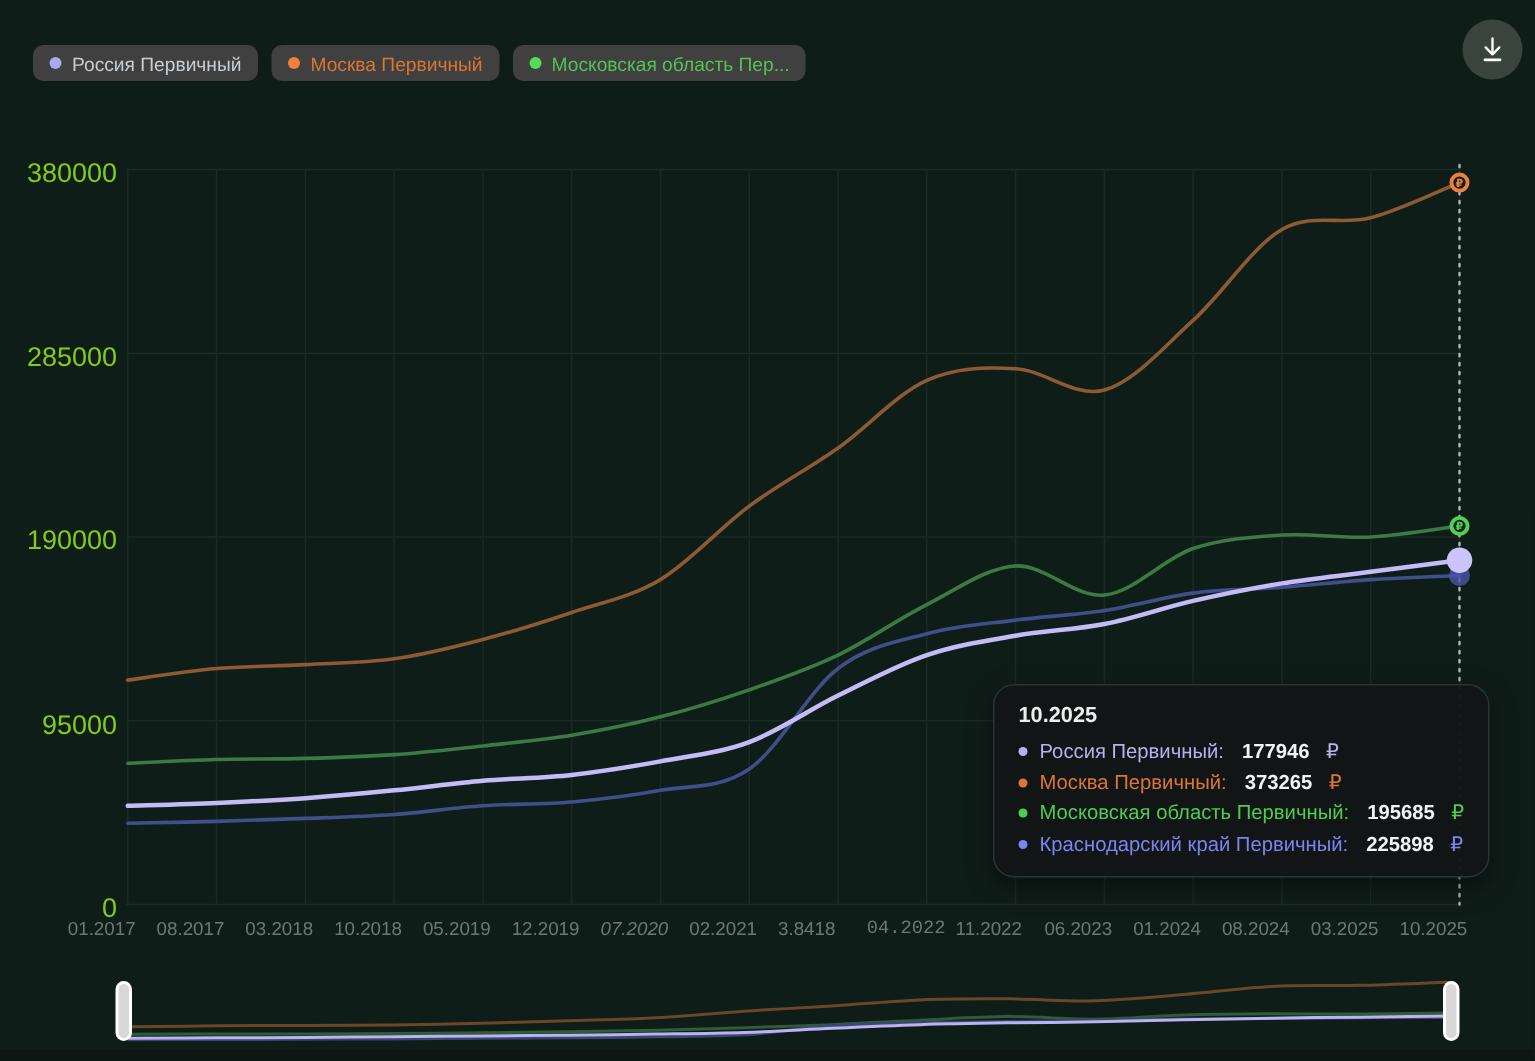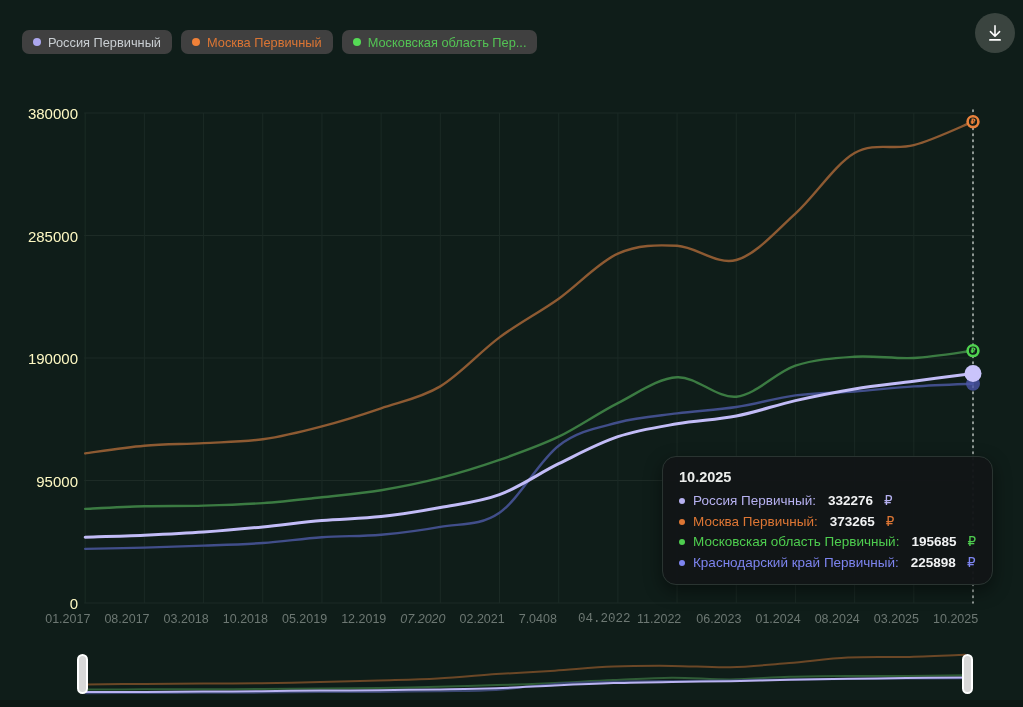--- a/index.html
+++ b/index.html
@@ -24,21 +24,21 @@
   .dl-btn{
     position:absolute;left:975px;top:13px;width:40px;height:40px;border-radius:50%;
     background:#3a443f;border:none;display:flex;align-items:center;justify-content:center;
     cursor:pointer;z-index:5;padding:0;
   }
 
   
   #chart-svg{position:absolute;left:0;top:0;z-index:1;}
 
   
-  .ylabel{position:absolute;left:0;width:78px;text-align:right;color:#fef9c3;font-size:15px;z-index:2;}
+  .ylabel{position:absolute;left:0;width:78px;text-align:right;color:#84cc16;font-size:18px;z-index:2;}
   .xlabel{position:absolute;width:80px;text-align:left;color:#6d7873;font-size:12.5px;top:612px;z-index:2;}
 
   
   .tooltip{
     position:absolute;left:662px;top:456px;z-index:6;
     background:rgba(18,21,23,0.97);
     border:1px solid #2a3431;border-radius:14px;
     padding:12px 16px 11px 16px;
     box-shadow:0 6px 18px rgba(0,0,0,.45);
   }
@@ -142,37 +142,37 @@
     </div>
   <div id="xlabels">
       <div class="xlabel" style="left: 45.2px;">01.2017</div>
       <div class="xlabel" style="left: 104.387px;">08.2017</div>
       <div class="xlabel" style="left: 163.573px;">03.2018</div>
       <div class="xlabel" style="left: 222.76px;">10.2018</div>
       <div class="xlabel" style="left: 281.947px;">05.2019</div>
       <div class="xlabel" style="left: 341.133px;">12.2019</div>
       <div class="xlabel" style="left: 400.32px; font-style: italic;">07.2020</div>
       <div class="xlabel" style="left: 459.507px;">02.2021</div>
-      <div class="xlabel" style="left: 518.693px;">7.0408</div>
+      <div class="xlabel" style="left: 518.693px;">3.8418</div>
       <div class="xlabel" style="left: 577.88px; font-family: Liberation Mono, monospace;">04.2022</div>
       <div class="xlabel" style="left: 637.067px;">11.2022</div>
       <div class="xlabel" style="left: 696.253px;">06.2023</div>
       <div class="xlabel" style="left: 755.44px;">01.2024</div>
       <div class="xlabel" style="left: 814.627px;">08.2024</div>
       <div class="xlabel" style="left: 873.813px;">03.2025</div>
       <div class="xlabel" style="left: 933px;">10.2025</div>
     </div>
 
   <div class="tooltip">
     <div class="tt-title">10.2025</div>
     <div id="tt-rows">
         <div class="tt-row">
           <span class="tt-bullet" style="background: rgb(182, 177, 240);"></span>
           <span style="color: rgb(182, 177, 240);">Россия Первичный:</span>
-          <span class="tt-value">332276</span>
+          <span class="tt-value">177946</span>
           <span class="tt-cur" style="color: rgb(182, 177, 240);">₽</span>
         </div>
         <div class="tt-row">
           <span class="tt-bullet" style="background: rgb(221, 118, 52);"></span>
           <span style="color: rgb(221, 118, 52);">Москва Первичный:</span>
           <span class="tt-value">373265</span>
           <span class="tt-cur" style="color: rgb(221, 118, 52);">₽</span>
         </div>
         <div class="tt-row">
           <span class="tt-bullet" style="background: rgb(78, 205, 79);"></span>

